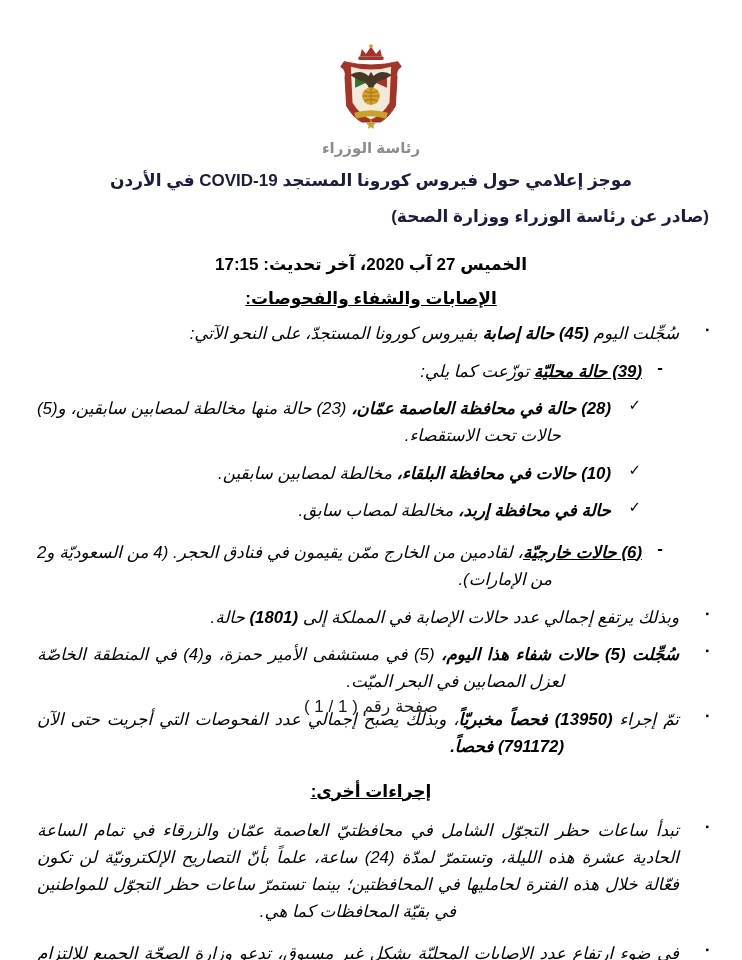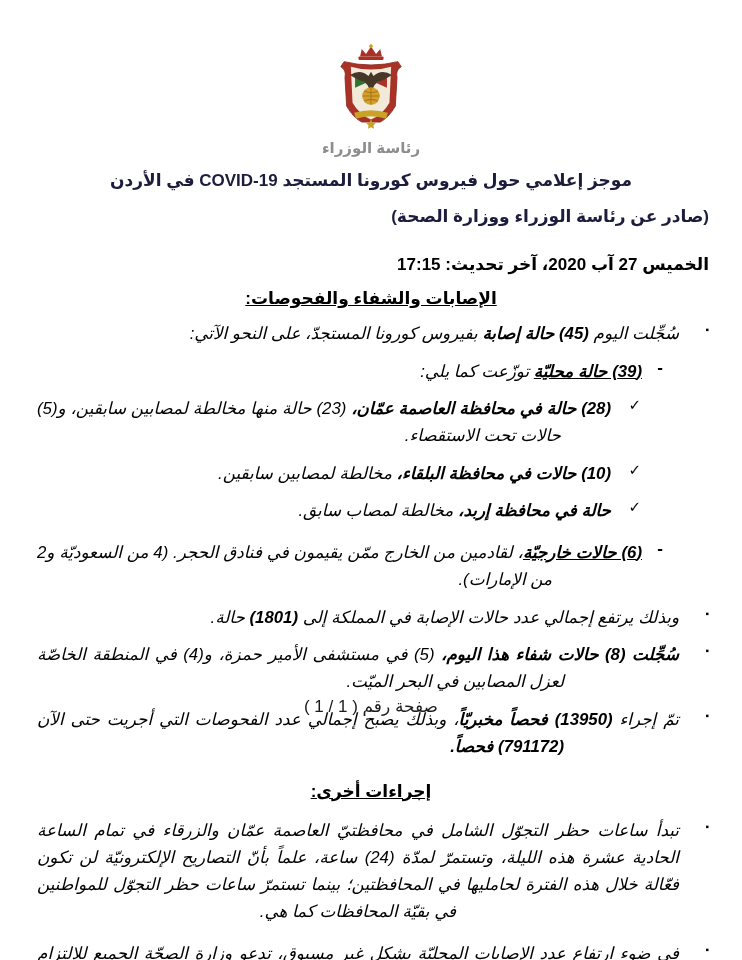--- a/index.html
+++ b/index.html
@@ -38,21 +38,21 @@
   }
   .subtitle {
     margin: 15px 0 0 0;
     text-align: right;
     font-size: 17px;
     font-weight: bold;
     color: #1c1c3c;
   }
   .date-line {
     margin-top: 27px;
-    text-align: right;
+    text-align: center;
     font-size: 17px;
     font-weight: bold;
     color: #000;
   }
   
   .sec-head {
     margin: 13px 0 7px 0;
     text-align: center;
     font-size: 17px;
     font-weight: bold;
@@ -165,21 +165,21 @@
       <p class="tx hang90"><span class="b u">(6) حالات خارجيّة</span><span>، لقادمين من الخارج ممّن يقيمون في فنادق الحجر. (4 من السعوديّة و2 من الإمارات).</span></p>
     </div>
 
     <div class="li sq">
       <span class="mk">▪</span>
       <p class="tx"><span>وبذلك يرتفع إجمالي عدد حالات الإصابة في المملكة إلى </span><span class="b">(1801)</span><span> حالة.</span></p>
     </div>
 
     <div class="li sq">
       <span class="mk">▪</span>
-      <p class="tx hang115"><span class="b">سُجِّلت (8) حالات شفاء هذا اليوم،</span><span> (5) في مستشفى الأمير حمزة، و(4) في المنطقة الخاصّة لعزل المصابين في البحر الميّت.</span></p>
+      <p class="tx hang115"><span class="b">سُجِّلت (5) حالات شفاء هذا اليوم،</span><span> (5) في مستشفى الأمير حمزة، و(4) في المنطقة الخاصّة لعزل المصابين في البحر الميّت.</span></p>
     </div>
 
     <div class="li sq">
       <span class="mk">▪</span>
       <p class="tx hang115"><span>تمّ إجراء </span><span class="b">(13950) فحصاً مخبريّاً</span><span>، وبذلك يصبح إجمالي عدد الفحوصات التي أجريت حتى الآن </span><span class="b">(791172) فحصاً.</span></p>
     </div>
   </section>
 
   <section>
     <h3 class="sec-head second">إجراءات أخرى:</h3>

